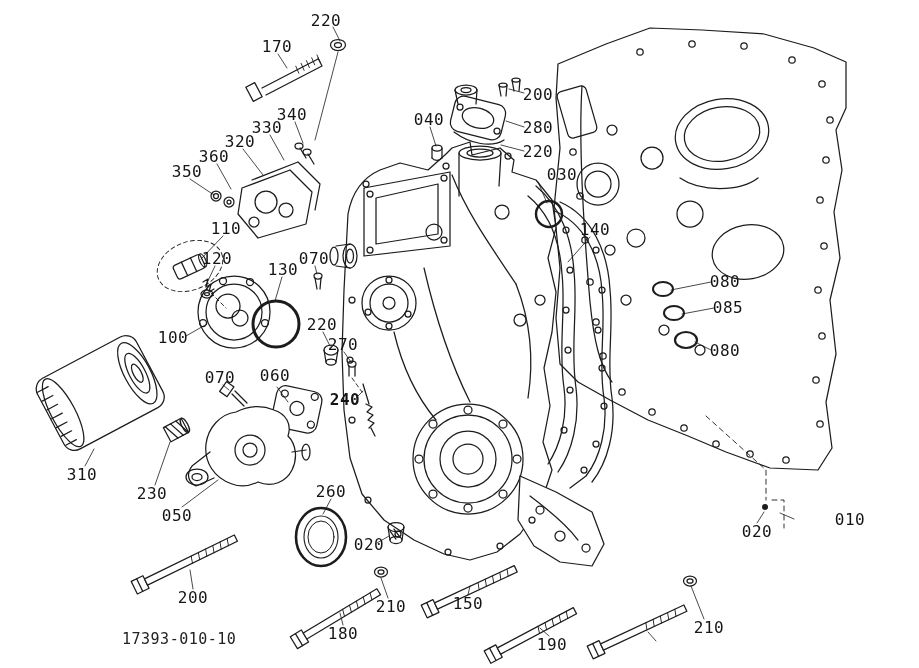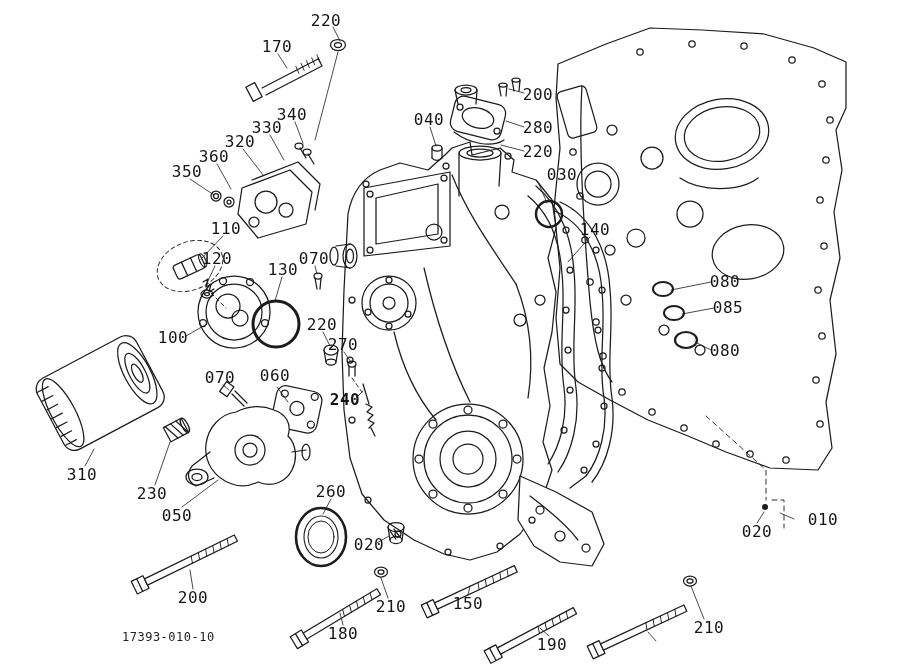--- a/index.html
+++ b/index.html
@@ -10,21 +10,21 @@
   .art{position:absolute;left:0;top:0;}
   .callout-layer{position:absolute;left:0;top:0;width:100%;height:100%;}
   .callout{
     position:absolute;transform:translate(-50%,-50%);
     font-family:"DejaVu Sans Mono","Liberation Mono",monospace;
     font-size:16px;color:#151515;letter-spacing:0.5px;white-space:nowrap;
   }
   .drawing-number{
     position:absolute;left:122px;top:630px;
     font-family:"DejaVu Sans Mono","Liberation Mono",monospace;
-    font-size:12px;color:#222;letter-spacing:0.5px;
+    font-size:15px;color:#222;letter-spacing:0.5px;
   }
 </style>
 </head>
 <body>
 
 <div class="stage">
 
   <svg class="art" width="919" height="668" viewBox="0 0 919 668" xmlns="http://www.w3.org/2000/svg">
     <g fill="none" stroke="#1c1c1c" stroke-width="1.25" stroke-linecap="round" stroke-linejoin="round">
 
@@ -414,17 +414,17 @@
       <div class="callout" style="left: 331px; top: 491px;">260</div>
       <div class="callout" style="left: 369px; top: 544px;">020</div>
       <div class="callout" style="left: 193px; top: 597px; text-align: center;">200</div>
       <div class="callout" style="left: 343px; top: 633px;">180</div>
       <div class="callout" style="left: 391px; top: 606px;">210</div>
       <div class="callout" style="left: 468px; top: 603px;">150</div>
       <div class="callout" style="left: 552px; top: 644px;">190</div>
       <div class="callout" style="left: 659px; top: 684px;">160</div>
       <div class="callout" style="left: 709px; top: 627px;">210</div>
       <div class="callout" style="left: 757px; top: 531px;">020</div>
-      <div class="callout" style="left: 823px; top: 519px; text-align: right;">010</div>
+      <div class="callout" style="left: 850px; top: 519px; text-align: right;">010</div>
     </div>
 
   <div class="drawing-number">17393-010-10</div>
 </div>
 
 </body></html>

